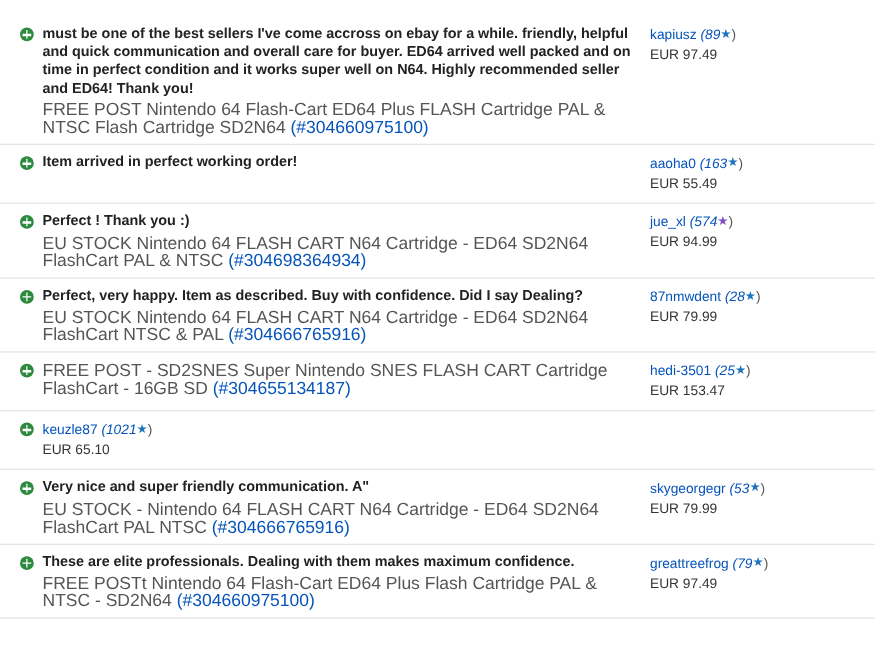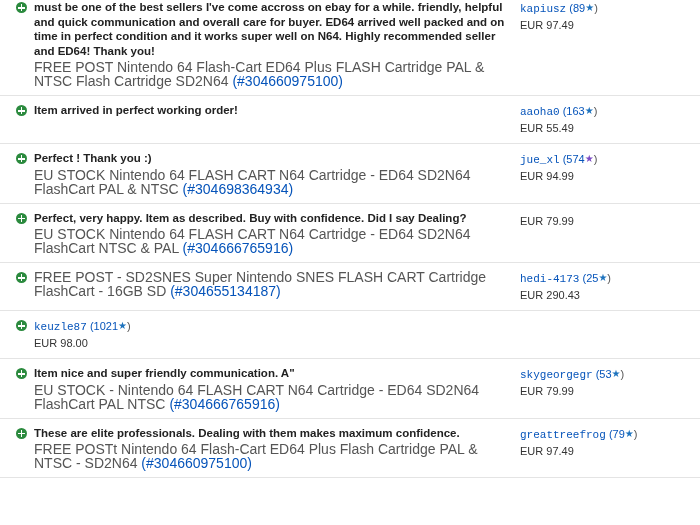--- a/index.html
+++ b/index.html
@@ -21,20 +21,21 @@
   }
   .fb-row {
     display: flex;
     align-items: flex-start;
     padding: 7px 8px 7px 8px;
     border-bottom: 1px solid #e4e4e4;
     box-sizing: border-box;
   }
   .fb-row.first {
     padding-top: 0;
+    margin-top: 20px;
   }
   .fb-icon-cell {
     width: 26px;
     flex: 0 0 26px;
     padding-top: 2px;
     display: flex;
     justify-content: center;
   }
   .plus-icon {
     display: inline-block;
@@ -93,28 +94,28 @@
     padding-top: 1px;
   }
   .fb-user-line {
     font-size: 11px;
     line-height: 14px;
     white-space: nowrap;
   }
   .fb-user {
     color: #0654ba;
     text-decoration: none;
-    font-family: Liberation Mono, monospace;
   }
   .fb-score {
     color: #555555;
   }
   .fb-score a {
     color: #0654ba;
     text-decoration: none;
+    font-style: italic;
   }
   .star {
     color: #1e73be;
     font-size: 10px;
     vertical-align: 1px;
   }
   .star.purple { color: #7b4bc4; }
   .fb-price {
     font-size: 11px;
     color: #333333;
@@ -188,62 +189,66 @@
       <span class="plus-icon"></span>
     </div>
     <div class="fb-main">
       <div class="fb-comment">Perfect, very happy. Item as described. Buy with confidence. Did I say Dealing?</div>
       <div class="fb-item">
         <a class="item-link" href="#">EU STOCK Nintendo 64 FLASH CART N64 Cartridge - ED64 SD2N64 FlashCart NTSC &amp; PAL</a>
         <span class="item-id">(#304666765916)</span>
       </div>
     </div>
     <div class="fb-side">
+      <div class="fb-user-line">
+        <a class="fb-user" href="#">87nmwdent</a>
+        <span class="fb-score"><a href="#">(28</a><span class="star">★</span><span>)</span></span>
+      </div>
       <div class="fb-price">EUR 79.99</div>
     </div>
   </div>
 
   <div class="fb-row">
     <div class="fb-icon-cell">
       <span class="plus-icon"></span>
     </div>
     <div class="fb-main">
       <div class="fb-item">
         <a class="item-link" href="#">FREE POST - SD2SNES Super Nintendo SNES FLASH CART Cartridge FlashCart - 16GB SD</a>
         <span class="item-id">(#304655134187)</span>
       </div>
     </div>
     <div class="fb-side">
       <div class="fb-user-line">
-        <a class="fb-user" href="#">hedi-4173</a>
+        <a class="fb-user" href="#">hedi-3501</a>
         <span class="fb-score"><a href="#">(25</a><span class="star">★</span><span>)</span></span>
       </div>
-      <div class="fb-price">EUR 290.43</div>
+      <div class="fb-price">EUR 153.47</div>
     </div>
   </div>
 
   <div class="fb-row">
     <div class="fb-icon-cell">
       <span class="plus-icon"></span>
     </div>
     <div class="fb-side">
       <div class="fb-user-line">
         <a class="fb-user" href="#">keuzle87</a>
         <span class="fb-score"><a href="#">(1021</a><span class="star">★</span><span>)</span></span>
       </div>
-      <div class="fb-price">EUR 98.00</div>
-    </div>
-  </div>
-
-  <div class="fb-row">
-    <div class="fb-icon-cell">
-      <span class="plus-icon"></span>
-    </div>
-    <div class="fb-main">
-      <div class="fb-comment">Item nice and super friendly communication. A"</div>
+      <div class="fb-price">EUR 65.10</div>
+    </div>
+  </div>
+
+  <div class="fb-row">
+    <div class="fb-icon-cell">
+      <span class="plus-icon"></span>
+    </div>
+    <div class="fb-main">
+      <div class="fb-comment">Very nice and super friendly communication. A"</div>
       <div class="fb-item">
         <a class="item-link" href="#">EU STOCK - Nintendo 64 FLASH CART N64 Cartridge - ED64 SD2N64 FlashCart PAL NTSC</a>
         <span class="item-id">(#304666765916)</span>
       </div>
     </div>
     <div class="fb-side">
       <div class="fb-user-line">
         <a class="fb-user" href="#">skygeorgegr</a>
         <span class="fb-score"><a href="#">(53</a><span class="star">★</span><span>)</span></span>
       </div>

